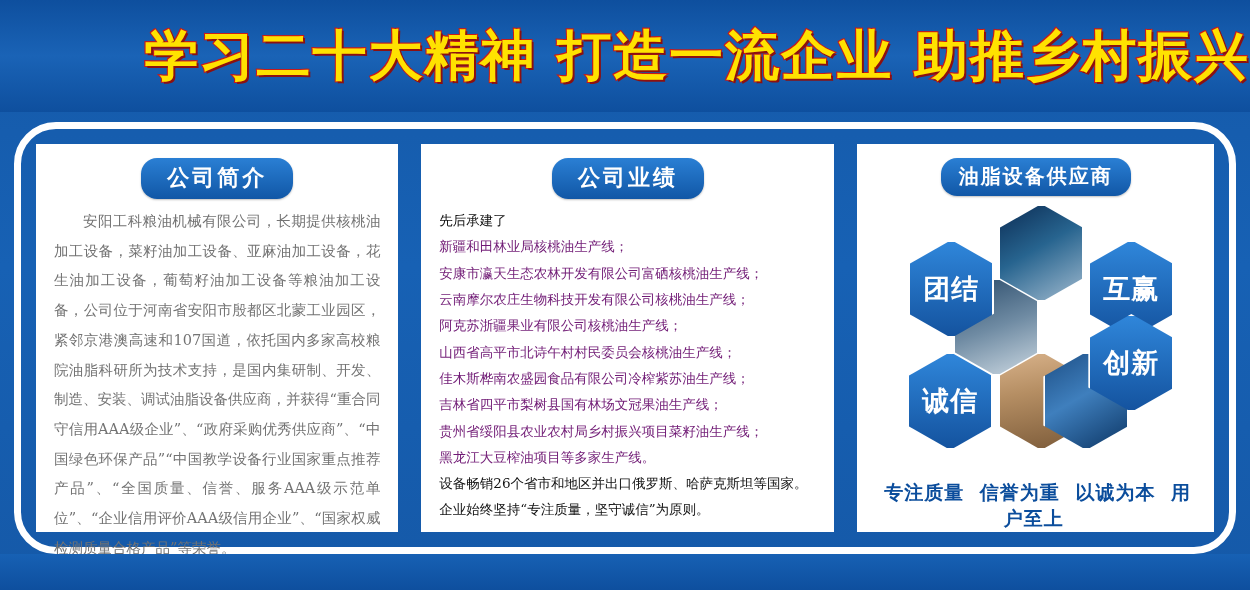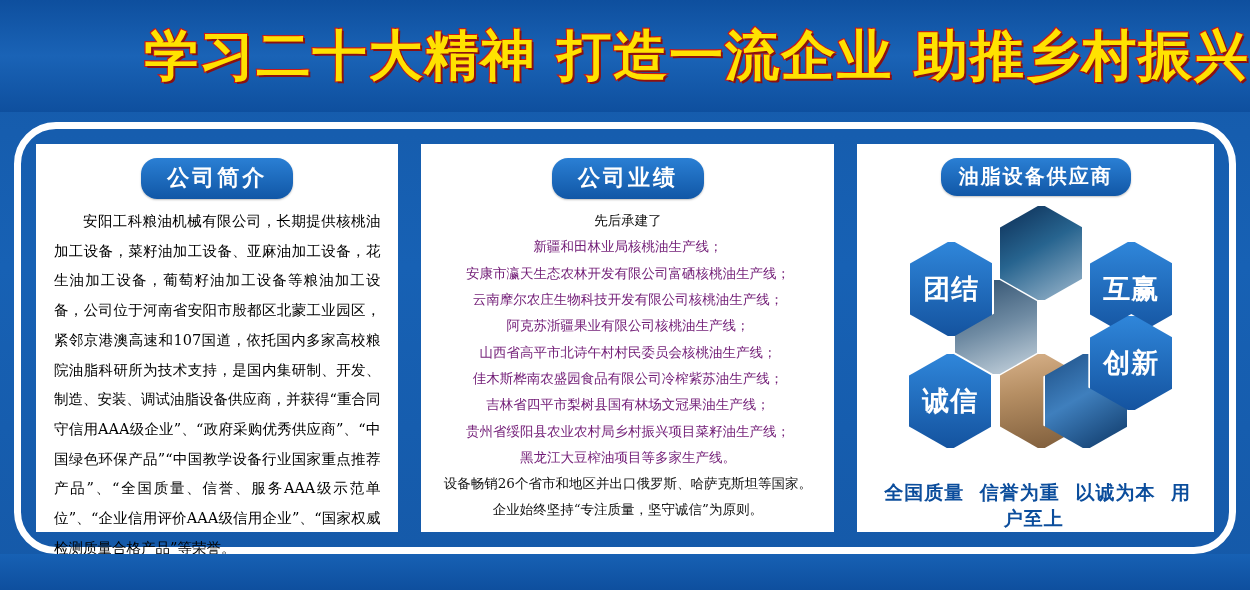--- a/index.html
+++ b/index.html
@@ -109,34 +109,34 @@
     font-size: 20px;
     letter-spacing: 2px;
     padding: 5px 18px 6px 18px;
   }
 
   
   .body-text {
     font-family: "DejaVu Serif", "Liberation Serif", serif;
     font-size: 14.5px;
     line-height: 2.05;
-    color: #000000;
+    color: #737373;
     text-align: justify;
     text-justify: inter-ideograph;
   }
   .body-text .indent { text-indent: 2em; display: block; }
 
   
   .mid-body {
     font-family: "DejaVu Serif", "Liberation Serif", serif;
     font-size: 13.5px;
     line-height: 1.95;
     color: #111111;
   }
-  .mid-line { white-space: nowrap; text-align: center; }
+  .mid-line { white-space: nowrap; }
   .mid-line.red { color: #701a75; }
   .mid-line.black { color: #111111; }
 
   
   .hex-area {
     position: relative;
     width: 100%;
     height: 270px;
     margin-top: 2px;
   }
@@ -253,21 +253,21 @@
         <div class="hex photo photo-3 hex-p3"></div>
         <div class="hex photo photo-4 hex-p4"></div>
 
         <div class="hex text hex-t-tuanjie">团结</div>
         <div class="hex text hex-t-huying">互赢</div>
         <div class="hex text hex-t-chuangx">创新</div>
         <div class="hex text hex-t-chengxin">诚信</div>
       </div>
 
       <div class="slogan">
-        <span>全国质量</span>
+        <span>专注质量</span>
         <span>信誉为重</span>
         <span>以诚为本</span>
         <span>用户至上</span>
       </div>
     </div>
 
   </div>
 
   <div class="bottom-strip"></div>
 </div>

